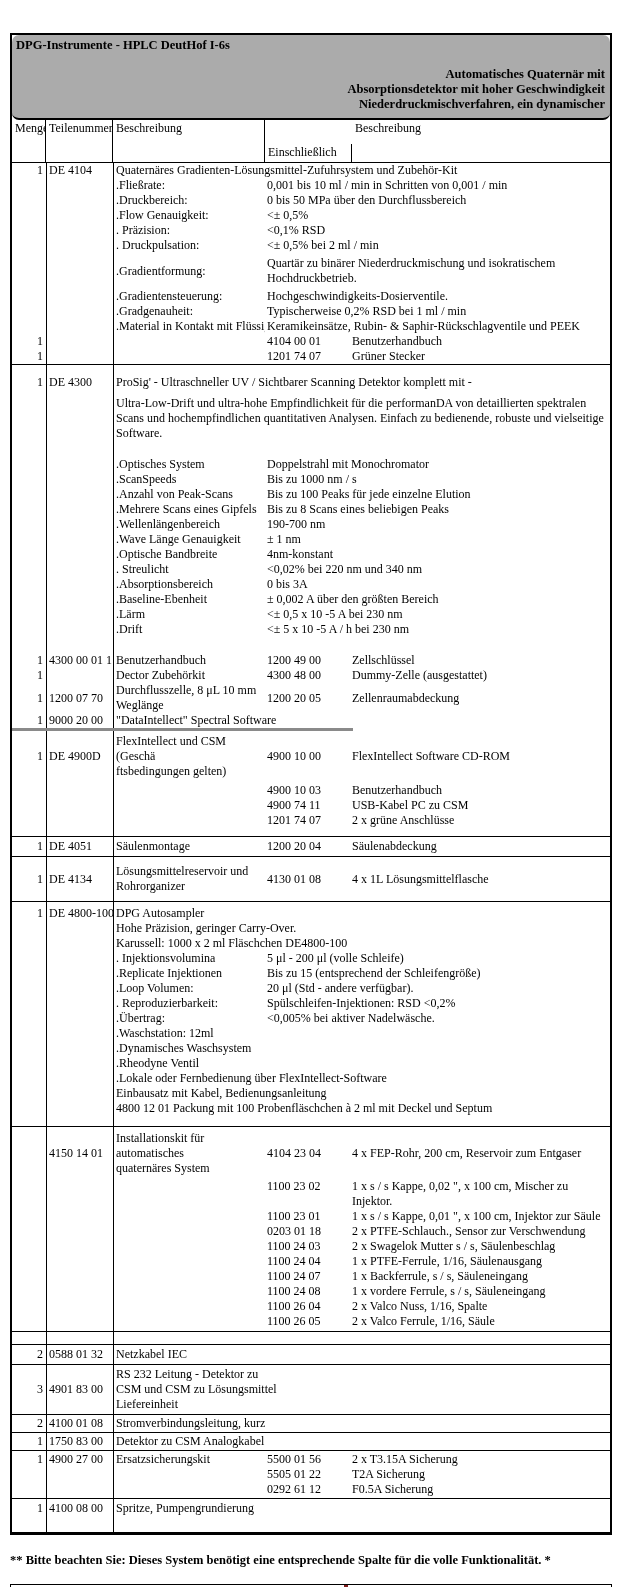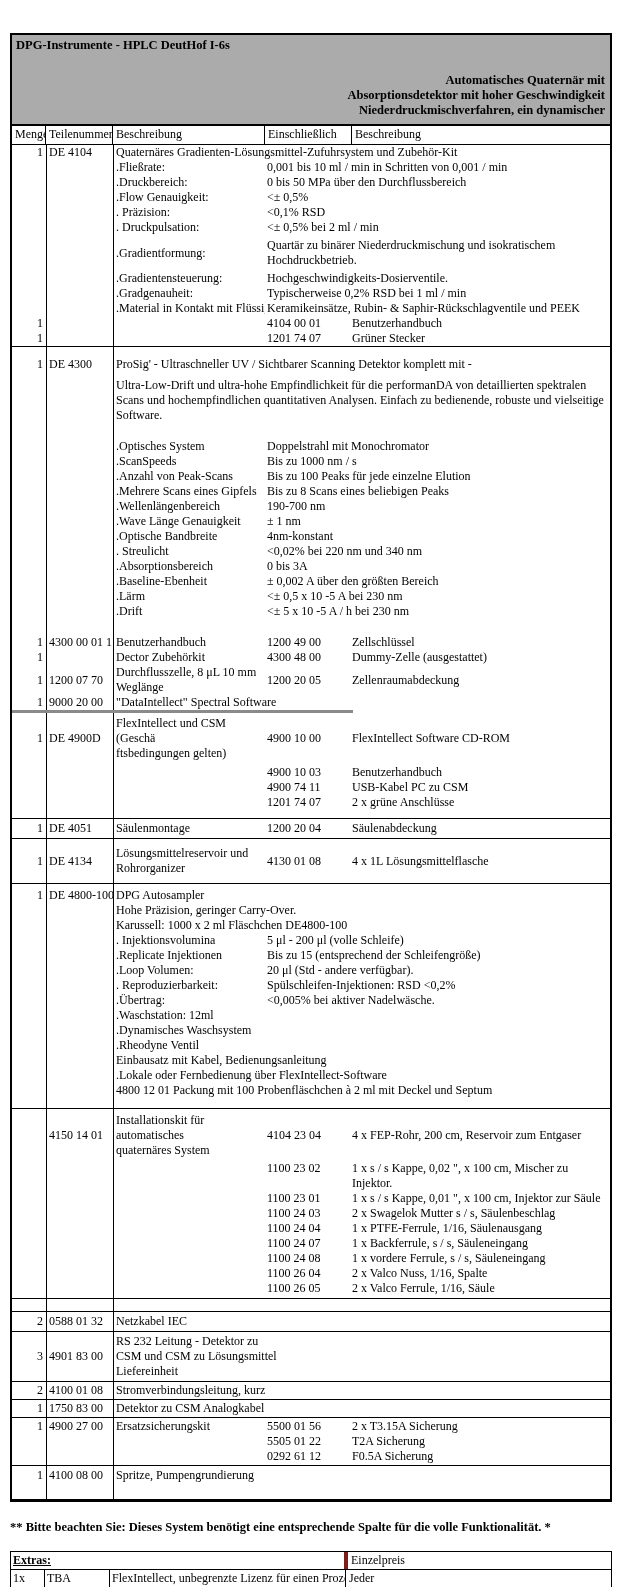--- a/index.html
+++ b/index.html
@@ -17,30 +17,31 @@
   .doc-table {
     margin-left: 10px; width: 602px;
     border: 2px solid #000; border-bottom: 3px solid #000;
   }
   
   .band {
     background: #ababab;
     border-bottom: 2px solid #000;
     padding: 3px 5px 6px 4px;
     min-height: 76px;
+    border-radius: 7px;
   }
   .band-title { font-weight: bold; font-size: 12.5px; }
-  .band-right { text-align: right; font-weight: bold; font-size: 12.5px; line-height: 15px; margin-top: 20px; }
+  .band-right { text-align: right; font-weight: bold; font-size: 12.5px; line-height: 15px; margin-top: 14px; }
   
   .colhead { display: flex; border-bottom: 1px solid #000; }
   .colhead > div { padding: 1px 14px 2px 3px; border-right: 1px solid #000; white-space: nowrap; overflow: hidden; }
   .ch-menge { flex: 0 0 34px; padding-left: 2px; }
   .ch-teil  { flex: 0 0 67px; }
   .ch-desc  { flex: 0 0 152px; }
-  .ch-incl  { flex: 0 0 87px; }
+  .ch-incl  { flex: 0 0 87px; margin-top: 24px; }
   .ch-desc2 { flex: 1; border-right: none !important; }
   
   .tbody { position: relative; }
   .vline { position: absolute; top: 0; bottom: 0; width: 1px; background: #000; }
   .vline-1 { left: 34px; }
   .vline-2 { left: 101px; }
   .section { border-top: 1px solid #000; }
   .section.no-top { border-top: none; }
   .section.partial { border-top: none; position: relative; }
   .section.partial::before {
@@ -497,28 +498,28 @@
             <div class="c-m"></div>
             <div class="c-t"></div>
             <div class="c-body">
               <div class="c-desc span">.Rheodyne Ventil</div>
             </div>
           </div>
           <div class="row">
             <div class="c-m"></div>
             <div class="c-t"></div>
             <div class="c-body">
+              <div class="c-desc span">.Lokale oder Fernbedienung über FlexIntellect-Software</div>
+            </div>
+          </div>
+          <div class="row">
+            <div class="c-m"></div>
+            <div class="c-t"></div>
+            <div class="c-body">
               <div class="c-desc span">Einbausatz mit Kabel, Bedienungsanleitung</div>
-            </div>
-          </div>
-          <div class="row">
-            <div class="c-m"></div>
-            <div class="c-t"></div>
-            <div class="c-body">
-              <div class="c-desc span">.Lokale oder Fernbedienung über FlexIntellect-Software</div>
             </div>
           </div>
           <div class="row">
             <div class="c-m"></div>
             <div class="c-t"></div>
             <div class="c-body">
               <div class="c-desc span">4800 12 01 Packung mit 100 Probenfläschchen à 2 ml mit Deckel und Septum</div>
             </div>
           </div>
         </div>
@@ -543,20 +544,29 @@
               <div class="c-x">1 x s / s Kappe, 0,02 ", x 100 cm, Mischer zu Injektor.</div>
             </div>
           </div>
           <div class="row">
             <div class="c-m"></div>
             <div class="c-t"></div>
             <div class="c-body">
               <div class="c-desc fixed"></div>
               <div class="c-incl">1100 23 01</div>
               <div class="c-x">1 x s / s Kappe, 0,01 ", x 100 cm, Injektor zur Säule</div>
+            </div>
+          </div>
+          <div class="row">
+            <div class="c-m"></div>
+            <div class="c-t"></div>
+            <div class="c-body">
+              <div class="c-desc fixed"></div>
+              <div class="c-incl">0203 01 18</div>
+              <div class="c-x">2 x PTFE-Schlauch., Sensor zur Verschwendung</div>
             </div>
           </div>
           <div class="row">
             <div class="c-m"></div>
             <div class="c-t"></div>
             <div class="c-body">
               <div class="c-desc fixed"></div>
               <div class="c-incl">1100 24 03</div>
               <div class="c-x">2 x Swagelok Mutter s / s, Säulenbeschlag</div>
             </div>

